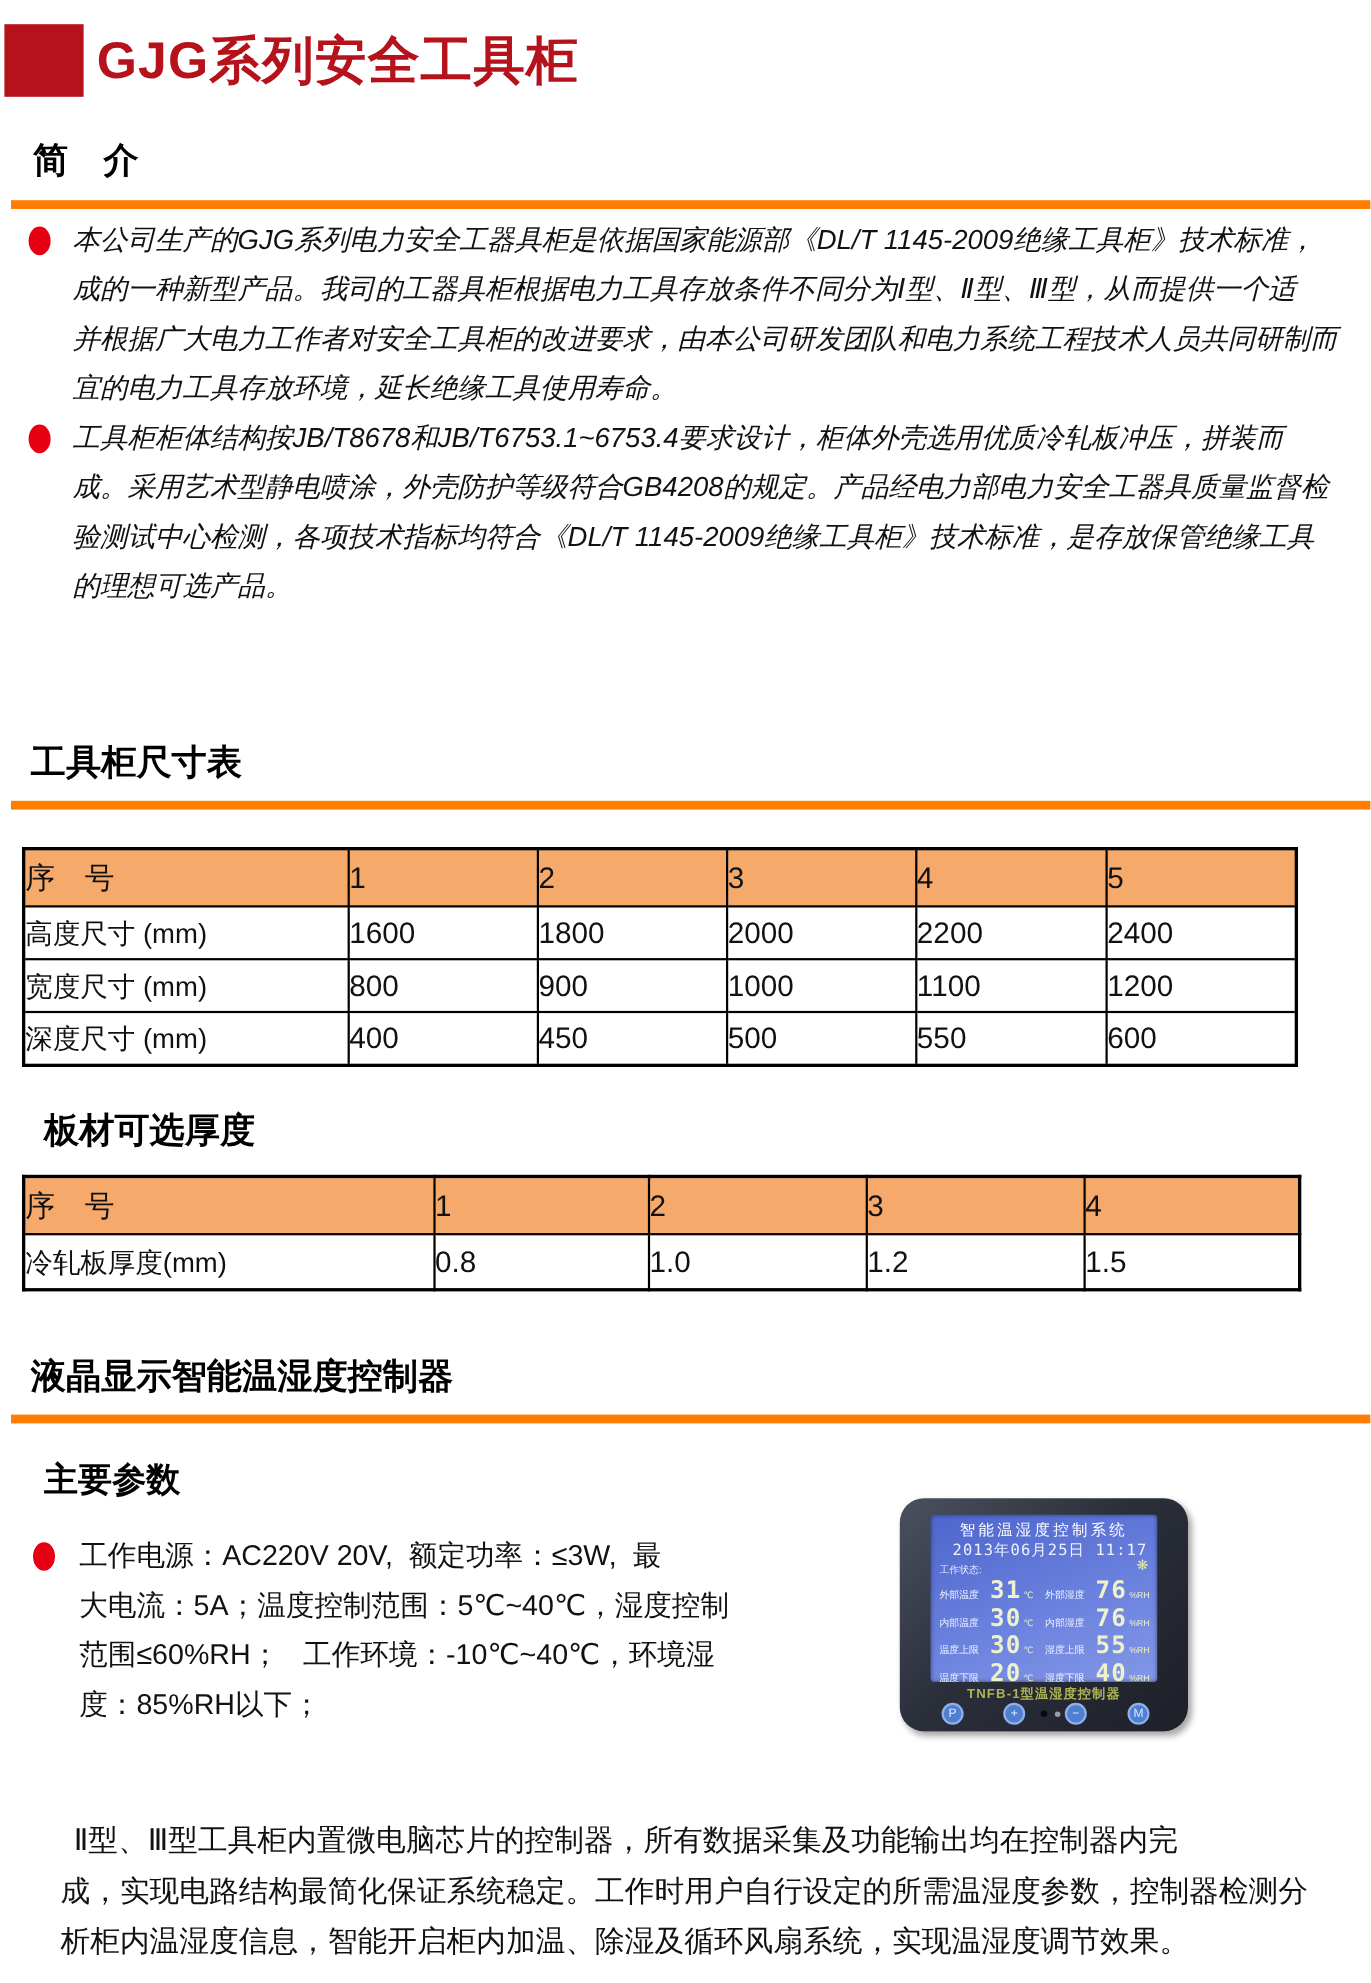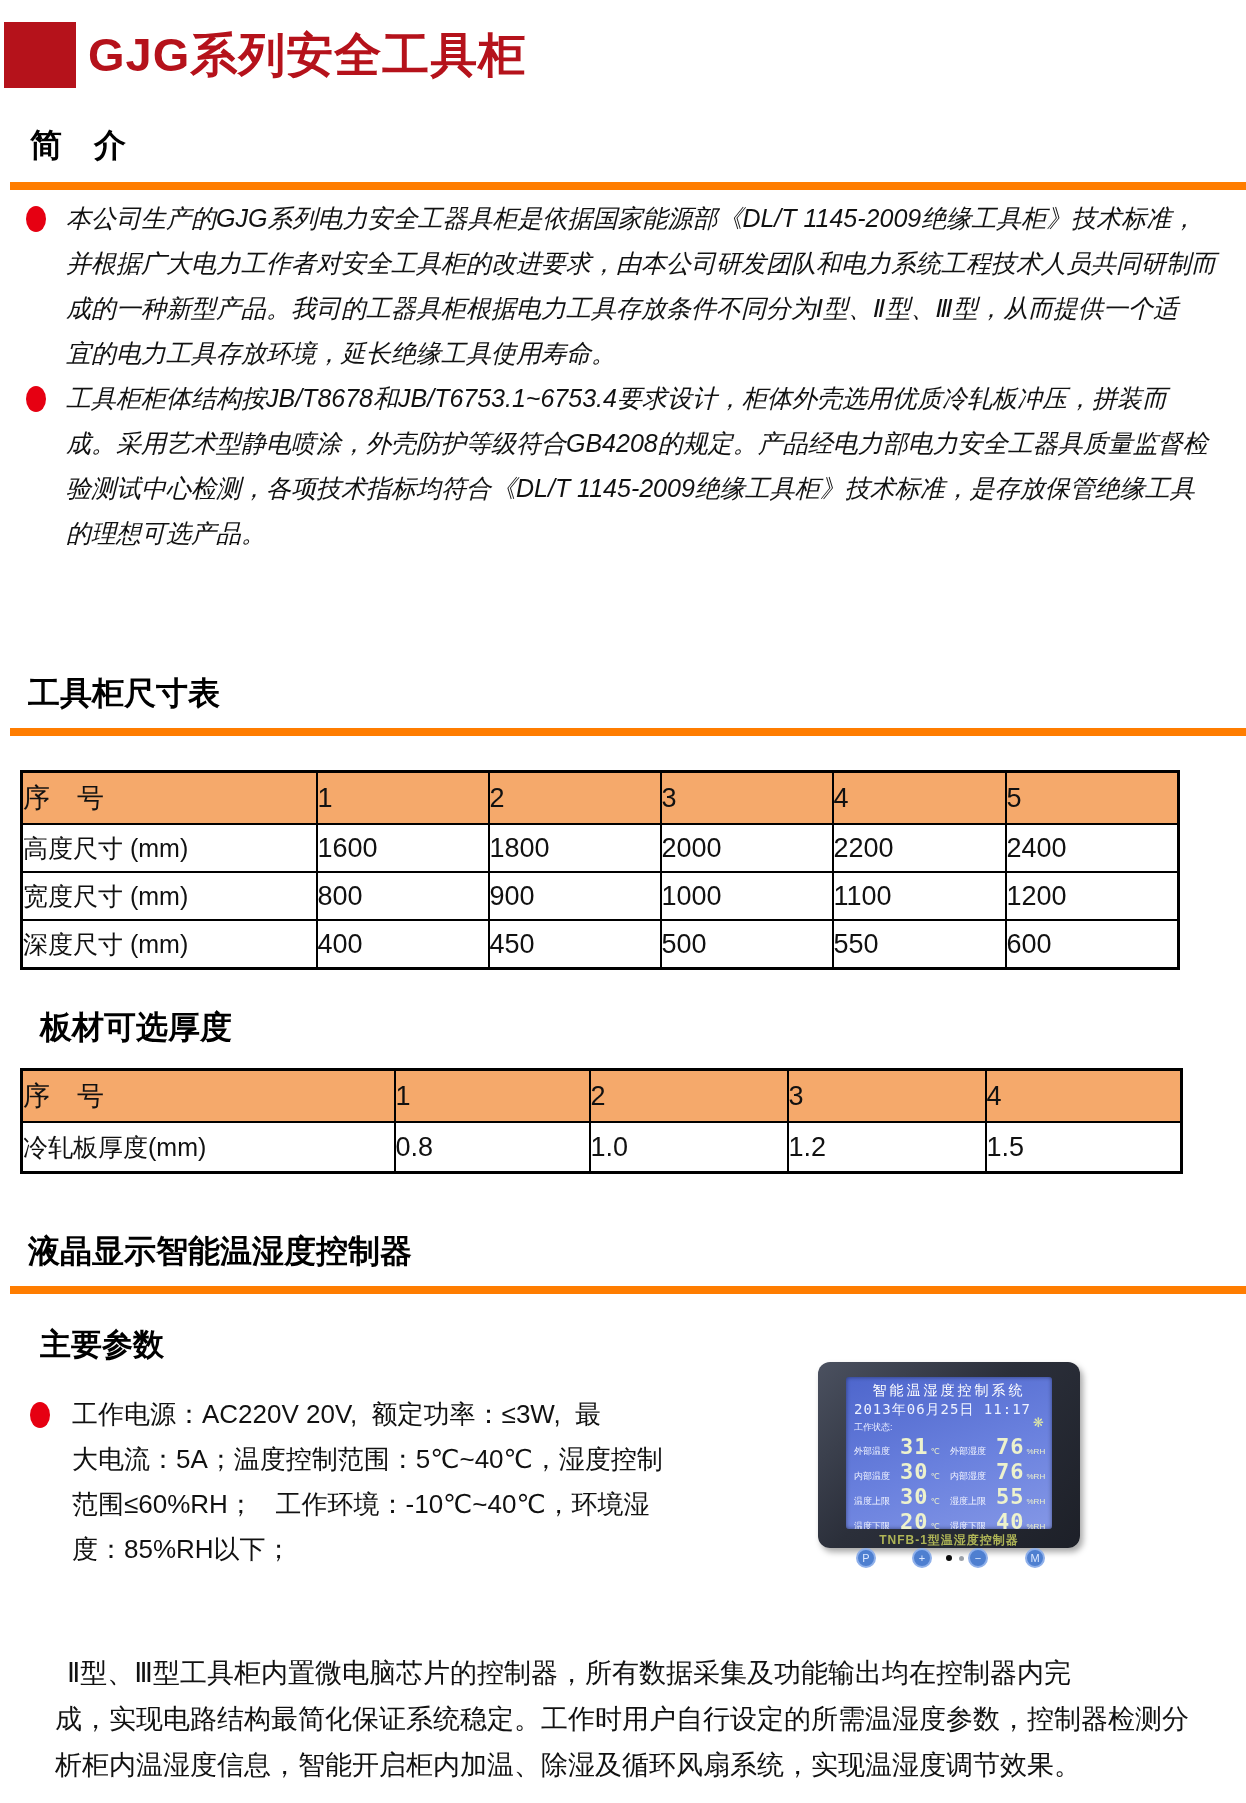--- a/index.html
+++ b/index.html
@@ -47,28 +47,28 @@
   .t2 .valcell { font-size:27px; }
   .t2 tr.datarow td { height:48px; }
 
   
   .params-wrap { position:relative; height:214px; }
   .params-bullet { display:flex; padding-top:26px; }
   .params-bullet .dot { margin:10px 0 0 30px; }
   .params-text { margin-left:22px; font-size:26px; line-height:45px; }
   .params-text .line { white-space:pre; }
 
-  .device { position:absolute; left:818px; top:-4px; width:262px; height:186px;
+  .device { position:absolute; left:818px; top:-4px; width:262px; height:212px;
     background:linear-gradient(135deg,#4b5160 0%,#2b2f3a 45%,#1d2028 100%);
-    border-radius:12px; box-shadow:3px 4px 6px rgba(0,0,0,.35); }
+    border-radius:22px; box-shadow:3px 4px 6px rgba(0,0,0,.35); }
   .screen { position:absolute; left:28px; top:15px; width:206px; height:152px;
     background:linear-gradient(160deg,#4e66cc 0%,#6a81de 55%,#8497e6 100%);
     border-radius:3px; box-shadow:inset 0 0 4px rgba(0,0,20,.5); overflow:hidden; }
   .lcd-title { font-size:14px; letter-spacing:3px; color:#ffffff; text-align:center; margin-top:5px; white-space:nowrap; }
-  .lcd-date { font-size:14px; font-family:"DejaVu Sans Mono",monospace; color:#eef2ff; margin:1px 0 0 8px; letter-spacing:1px; }
+  .lcd-date { font-size:14px; font-family:"DejaVu Sans Mono",monospace; color:#eef2ff; margin:1px 0 0 20px; letter-spacing:1px; }
   .lcd-status { font-size:9px; color:#e8ecff; margin:2px 0 0 8px; }
   .fan { position:absolute; right:8px; top:38px; font-size:13px; color:#dde7a8; }
   .lcd-row { display:flex; height:25px; padding:0 6px 0 8px; }
   .lcd-cell { display:flex; align-items:baseline; width:50%; }
   .lcd-lbl { font-size:9px; color:#f0f3ff; width:42px; flex:none; }
   .lcd-val { font-size:22px; font-family:"DejaVu Sans Mono",monospace; font-weight:bold; color:#EDF2CD; margin-left:4px; letter-spacing:1px; }
   .lcd-unit { font-size:8px; color:#EDF2CD; margin-left:2px; }
   .model { position:absolute; left:0; right:0; top:170px; text-align:center; font-size:12px; font-weight:bold; color:#AEB456; letter-spacing:1px; }
   .btns { position:absolute; left:0; right:0; top:186px; height:24px; }
   .btn { position:absolute; width:20px; height:20px; border-radius:50%; background:#4e7fd0; border:2px solid #8fb0ea;
@@ -94,22 +94,22 @@
   </div>
 
   <h2 class="sec" id="intro-heading">简　介</h2>
   <div class="rule r1"></div>
 
   <div class="bullets">
     <div class="bullet">
       <span class="dot"></span>
       <div class="bullet-text">
         <div class="line">本公司生产的GJG系列电力安全工器具柜是依据国家能源部《DL/T 1145-2009绝缘工具柜》技术标准，</div>
+        <div class="line">成的一种新型产品。我司的工器具柜根据电力工具存放条件不同分为Ⅰ型、Ⅱ型、Ⅲ型，从而提供一个适</div>
         <div class="line">并根据广大电力工作者对安全工具柜的改进要求，由本公司研发团队和电力系统工程技术人员共同研制而</div>
-        <div class="line">成的一种新型产品。我司的工器具柜根据电力工具存放条件不同分为Ⅰ型、Ⅱ型、Ⅲ型，从而提供一个适</div>
         <div class="line">宜的电力工具存放环境，延长绝缘工具使用寿命。</div>
       </div>
     </div>
     <div class="bullet">
       <span class="dot"></span>
       <div class="bullet-text">
         <div class="line">工具柜柜体结构按JB/T8678和JB/T6753.1~6753.4要求设计，柜体外壳选用优质冷轧板冲压，拼装而</div>
         <div class="line">成。采用艺术型静电喷涂，外壳防护等级符合GB4208的规定。产品经电力部电力安全工器具质量监督检</div>
         <div class="line">验测试中心检测，各项技术指标均符合《DL/T 1145-2009绝缘工具柜》技术标准，是存放保管绝缘工具</div>
         <div class="line">的理想可选产品。</div>

